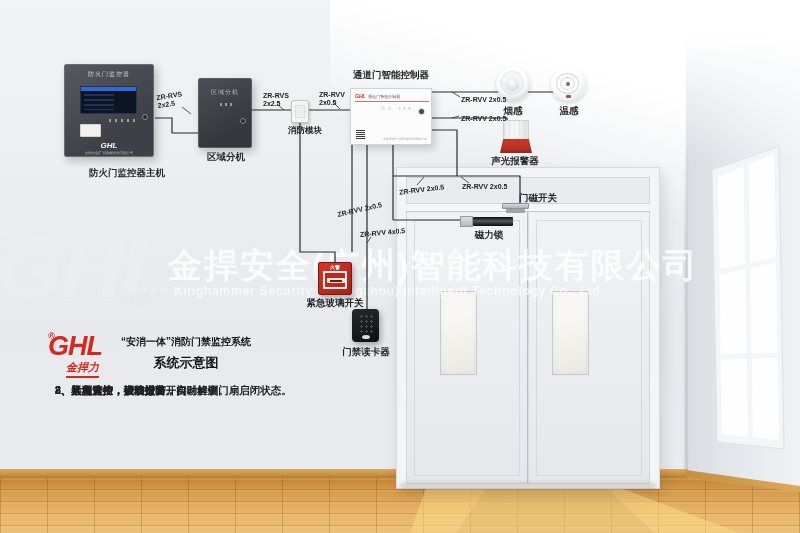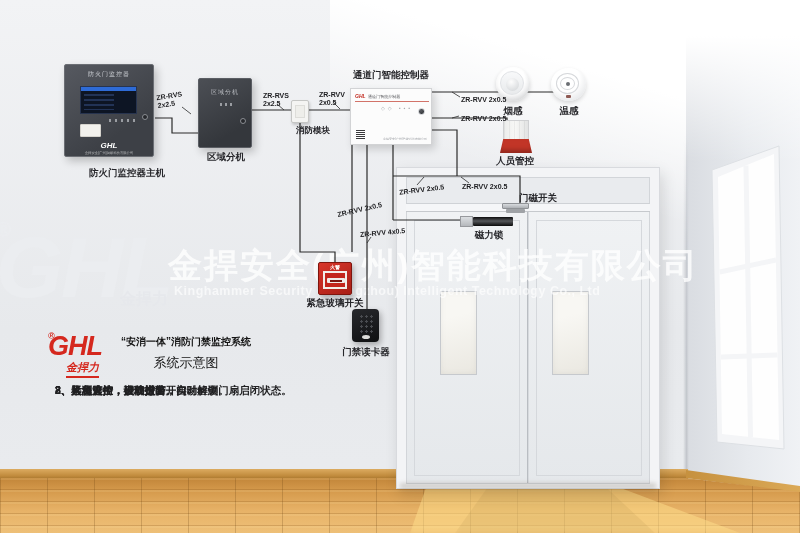--- a/index.html
+++ b/index.html
@@ -153,21 +153,21 @@
     background-image:radial-gradient(circle,#4a4c51 1px,rgba(0,0,0,0) 1.3px);background-size:5px 5px;}
   .reader-oval{left:10px;top:26px;width:8px;height:4px;border-radius:50%;background:#dddddb;}
 
   
   .logo{left:48px;top:331px;font-size:27px;font-weight:800;font-style:italic;color:#d5281e;
     letter-spacing:-1px;white-space:nowrap;}
   .logo sup{font-size:9px;}
   .logo-sub{left:66px;top:360px;font-size:11px;font-weight:700;font-style:italic;color:#d5281e;white-space:nowrap;
     border-bottom:2px solid #d5281e;padding-bottom:1px;}
   .title1{left:186px;top:335px;transform:translateX(-50%);font-size:10px;font-weight:800;color:#141414;white-space:nowrap;}
-  .title2{left:186px;top:354px;transform:translateX(-50%);font-size:13px;font-weight:400;color:#141414;white-space:nowrap;}
+  .title2{left:186px;top:354px;transform:translateX(-50%);font-size:13px;font-weight:700;color:#141414;white-space:nowrap;}
   .features{left:55px;top:383px;font-size:10.5px;font-weight:700;color:#202022;line-height:15.8px;white-space:nowrap;}
   .features div{position:static;}
 </style>
 </head>
 <body>
 
 <div id="stage">
 
   <div class="ceil-glow"></div>
   <div class="right-wall"></div>
@@ -244,21 +244,21 @@
   <div class="lbl" style="left:109px;top:167px;margin-left:18px;">防火门监控器主机</div>
 
   <div class="reg">
     <div class="reg-title">区域分机</div>
     <div class="reg-dots"></div>
     <div class="keyhole" style="right:5px;top:39px;"></div>
   </div>
   <div class="lbl" style="left:226px;top:151px;">区域分机</div>
 
   <div class="module"></div>
-  <div class="lbl" style="left:313px;top:125px;font-size:8.5px;text-align:right;">消防模块</div>
+  <div class="lbl" style="left:305px;top:125px;font-size:8.5px;text-align:right;">消防模块</div>
 
   <div class="ctrl">
     <div class="ctrl-logo">GHL</div>
     <div class="ctrl-mini">通道门智能控制器</div>
     <div class="ctrl-redline"></div>
     <div class="ctrl-ind">◇◇ ▪▪▪</div>
     <div class="ctrl-knob"></div>
     <div class="ctrl-qr"></div>
     <div class="ctrl-co">金捍安全(广州)智能科技有限公司</div>
   </div>
@@ -273,21 +273,21 @@
   <div class="sensor temp">
     <div class="temp-r1"></div>
     <div class="temp-r2"></div>
     <div class="temp-dot"></div>
     <div class="temp-notch"></div>
   </div>
   <div class="lbl" style="left:569px;top:105px;">温感</div>
 
   <div class="alarm-body"></div>
   <div class="alarm-flare"></div>
-  <div class="lbl" style="left:515px;top:155px;">人员管控</div>
+  <div class="lbl" style="left:515px;top:155px;">声光报警器</div>
 
   <div class="dmagnet1"></div>
   <div class="dmagnet2"></div>
   <div class="lbl" style="left:519px;top:192px;transform:none;">门磁开关</div>
 
   <div class="mlock-plate"></div>
   <div class="mlock-bar"></div>
   <div class="lbl" style="left:489px;top:229px;">磁力锁</div>
 
   <div class="bglass">

